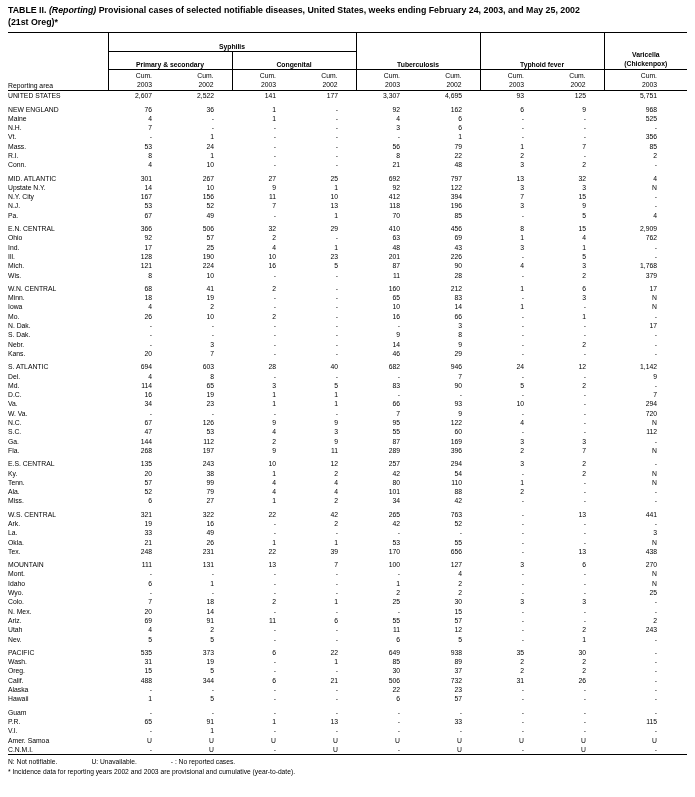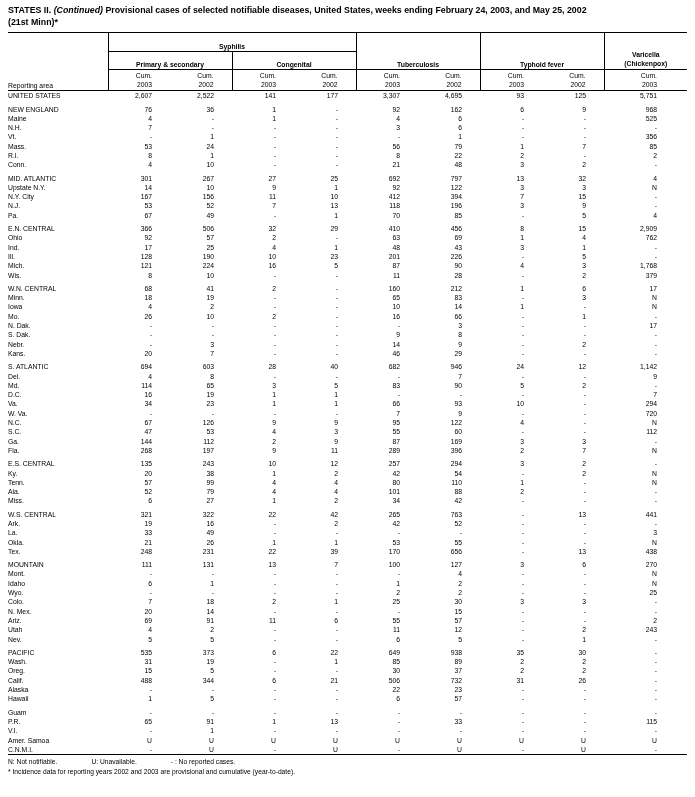--- a/index.html
+++ b/index.html
@@ -32,22 +32,22 @@
   td.num.last{padding-right:30px;}
   tr.section-start td{padding-top:4px;}
   .footnotes{font-size:6.7px;margin-top:2px;line-height:1.5;width:679px;}
   .footnotes .fitem{margin-right:34px;}
 </style>
 </head>
 <body>
 
 <div class="page">
   <div class="title">
-    <div><span>STATES II. </span><span class="cont">(Continued)</span><span> Provisional cases of selected notifiable diseases, United States, weeks ending February 24, 2003, and May 25, 2002</span></div>
-    <div>(21st Minn)*</div>
+    <div><span>TABLE II. </span><span class="cont">(Reporting)</span><span> Provisional cases of selected notifiable diseases, United States, weeks ending February 24, 2003, and May 25, 2002</span></div>
+    <div>(21st Oreg)*</div>
   </div>
 
   <table>
     <colgroup>
       <col style="width:100px">
       <col span="8" style="width:62px">
       <col style="width:83px">
     </colgroup>
     <thead>
       <tr class="hrow1">

